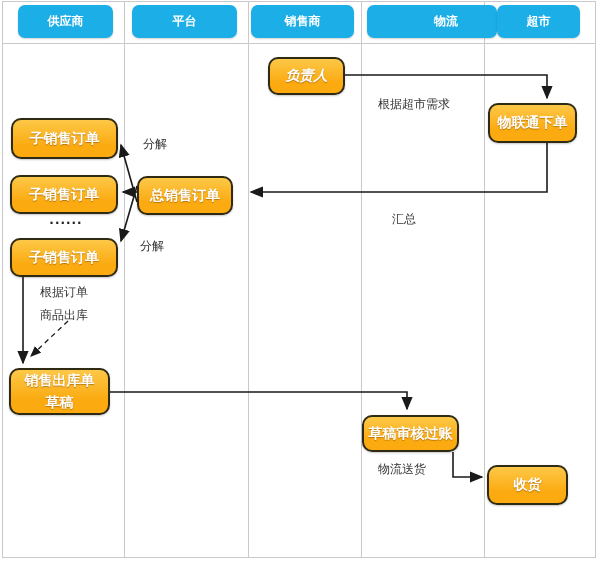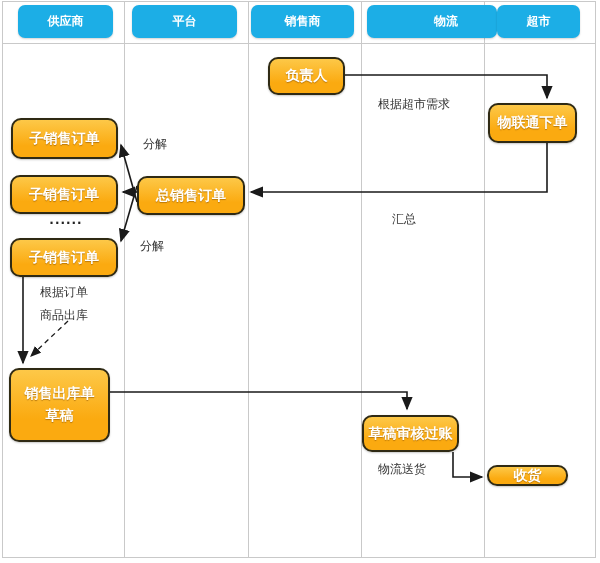--- a/index.html
+++ b/index.html
@@ -62,32 +62,32 @@
       <line x1="137" y1="202" x2="121" y2="145" marker-end="url(#ah)"></line>
       <line x1="137" y1="192" x2="123" y2="192" marker-end="url(#ah)"></line>
       <line x1="137" y1="186" x2="121" y2="241" marker-end="url(#ah)"></line>
       <line x1="23" y1="277" x2="23" y2="363" marker-end="url(#ah)"></line>
       <line x1="68" y1="321" x2="31" y2="356" marker-end="url(#ah)" stroke-dasharray="5 4" stroke-width="1.3"></line>
       <polyline points="110,392 407,392 407,409" marker-end="url(#ah)"></polyline>
       <polyline points="453,452 453,477 482,477" marker-end="url(#ah)"></polyline>
     </g>
   </svg>
 
-  <div class="node" style="left:268px;top:57px;width:77px;height:38px;">负责人</div>
+  <div class="node" style="left:268px;top:57px;width:77px;height:38px;font-style:italic;">负责人</div>
   <div class="node" style="left:488px;top:103px;width:89px;height:40px;">物联通下单</div>
   <div class="node" style="left:11px;top:118px;width:107px;height:41px;">子销售订单</div>
   <div class="node" style="left:10px;top:175px;width:108px;height:39px;">子销售订单</div>
   <div class="node" style="left:10px;top:238px;width:108px;height:39px;">子销售订单</div>
-  <div class="node" style="left:137px;top:176px;width:108px;height:39px;">总销售订单</div>
-  <div class="node" style="left:9px;top:368px;width:101px;height:74px;">
+  <div class="node" style="left:137px;top:176px;width:96px;height:39px;">总销售订单</div>
+  <div class="node" style="left:9px;top:368px;width:101px;height:47px;">
     <span>销售出库单</span>
     <span>草稿</span>
   </div>
   <div class="node" style="left:362px;top:415px;width:97px;height:37px;">草稿审核过账</div>
-  <div class="node" style="left:487px;top:465px;width:81px;height:21px;">收货</div>
+  <div class="node" style="left:487px;top:465px;width:81px;height:40px;">收货</div>
 
   <div class="annot" style="left:414px;top:104px;">根据超市需求</div>
   <div class="annot" style="left:155px;top:144px;">分解</div>
   <div class="annot" style="left:152px;top:246px;">分解</div>
   <div class="annot" style="left:392px;top:219px;margin-left:12px;">汇总</div>
   <div class="annot dots" style="left:66px;top:220px;">......</div>
   <div class="annot" style="left:64px;top:292px;">根据订单</div>
   <div class="annot" style="left:64px;top:315px;">商品出库</div>
   <div class="annot" style="left:402px;top:469px;">物流送货</div>
 

